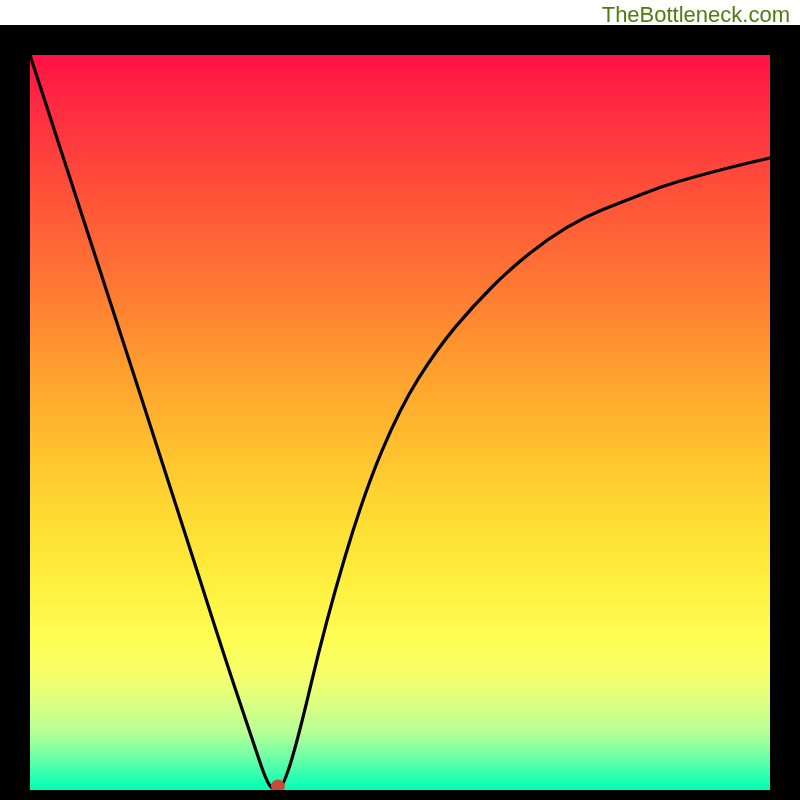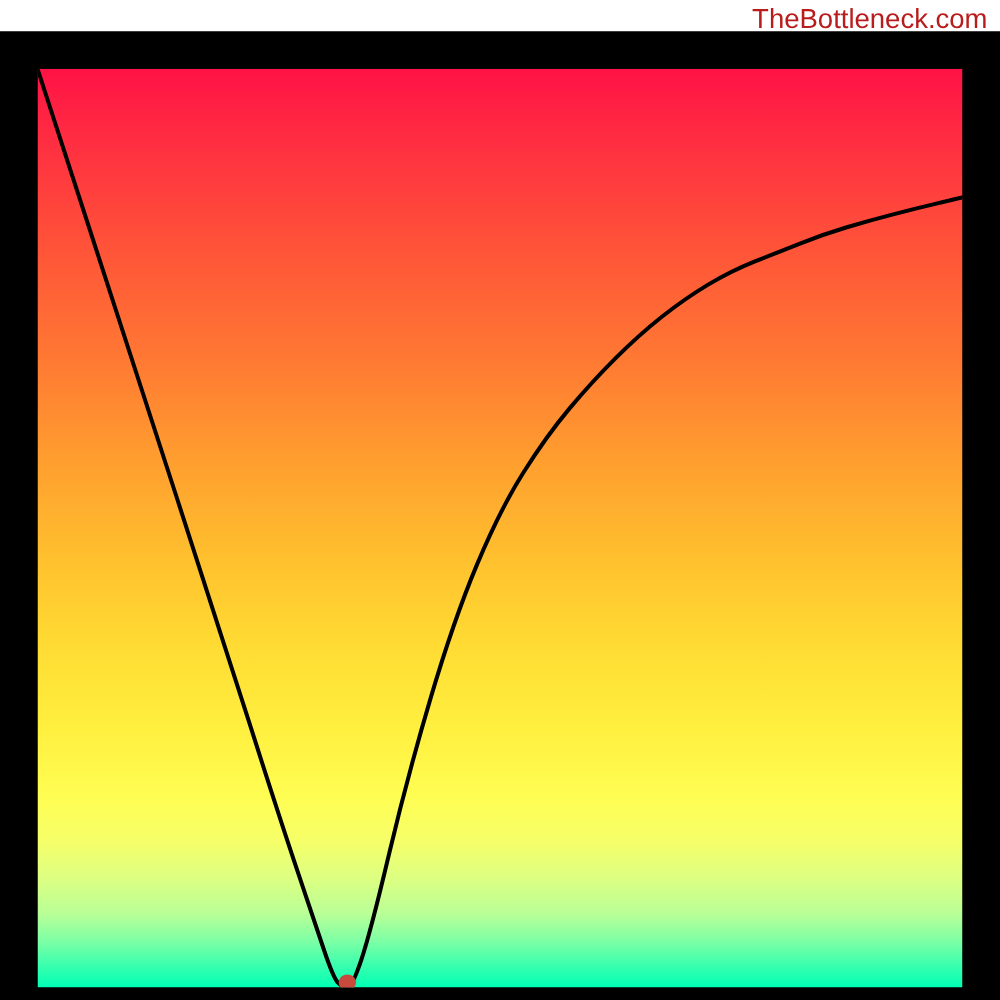--- a/index.html
+++ b/index.html
@@ -9,21 +9,21 @@
     height: 800px;
     background: #ffffff;
     font-family: Arial, Helvetica, sans-serif;
     position: relative;
   }
   .watermark {
     position: absolute;
     top: 2px;
     right: 10px;
     font-size: 22px;
-    color: #b91c1c;
+    color: #4d7c0f;
     font-weight: normal;
     z-index: 10;
   }
   .outer-frame {
     position: absolute;
     top: 25px;
     left: 0;
     width: 800px;
     height: 775px;
     background: #000000;

